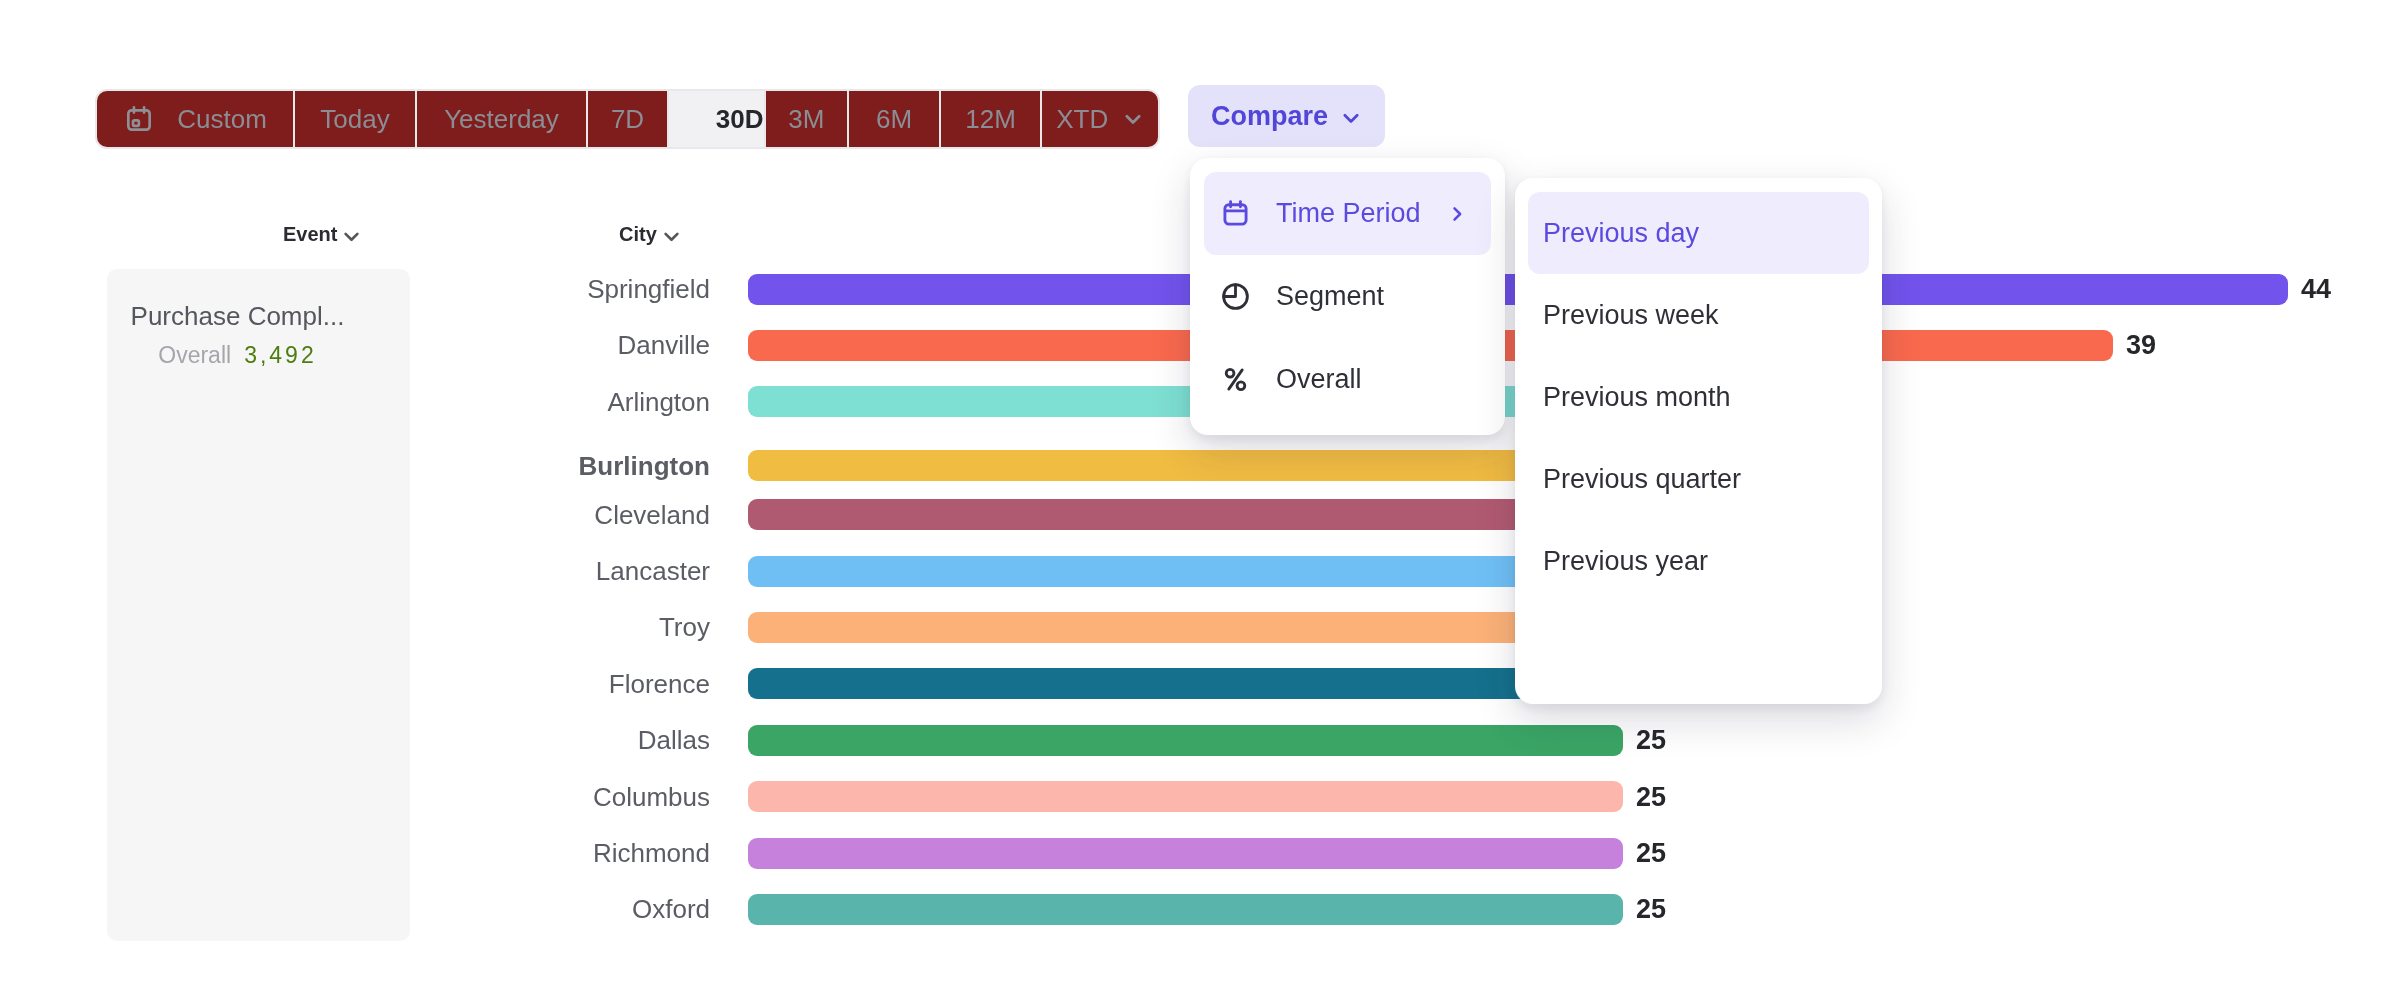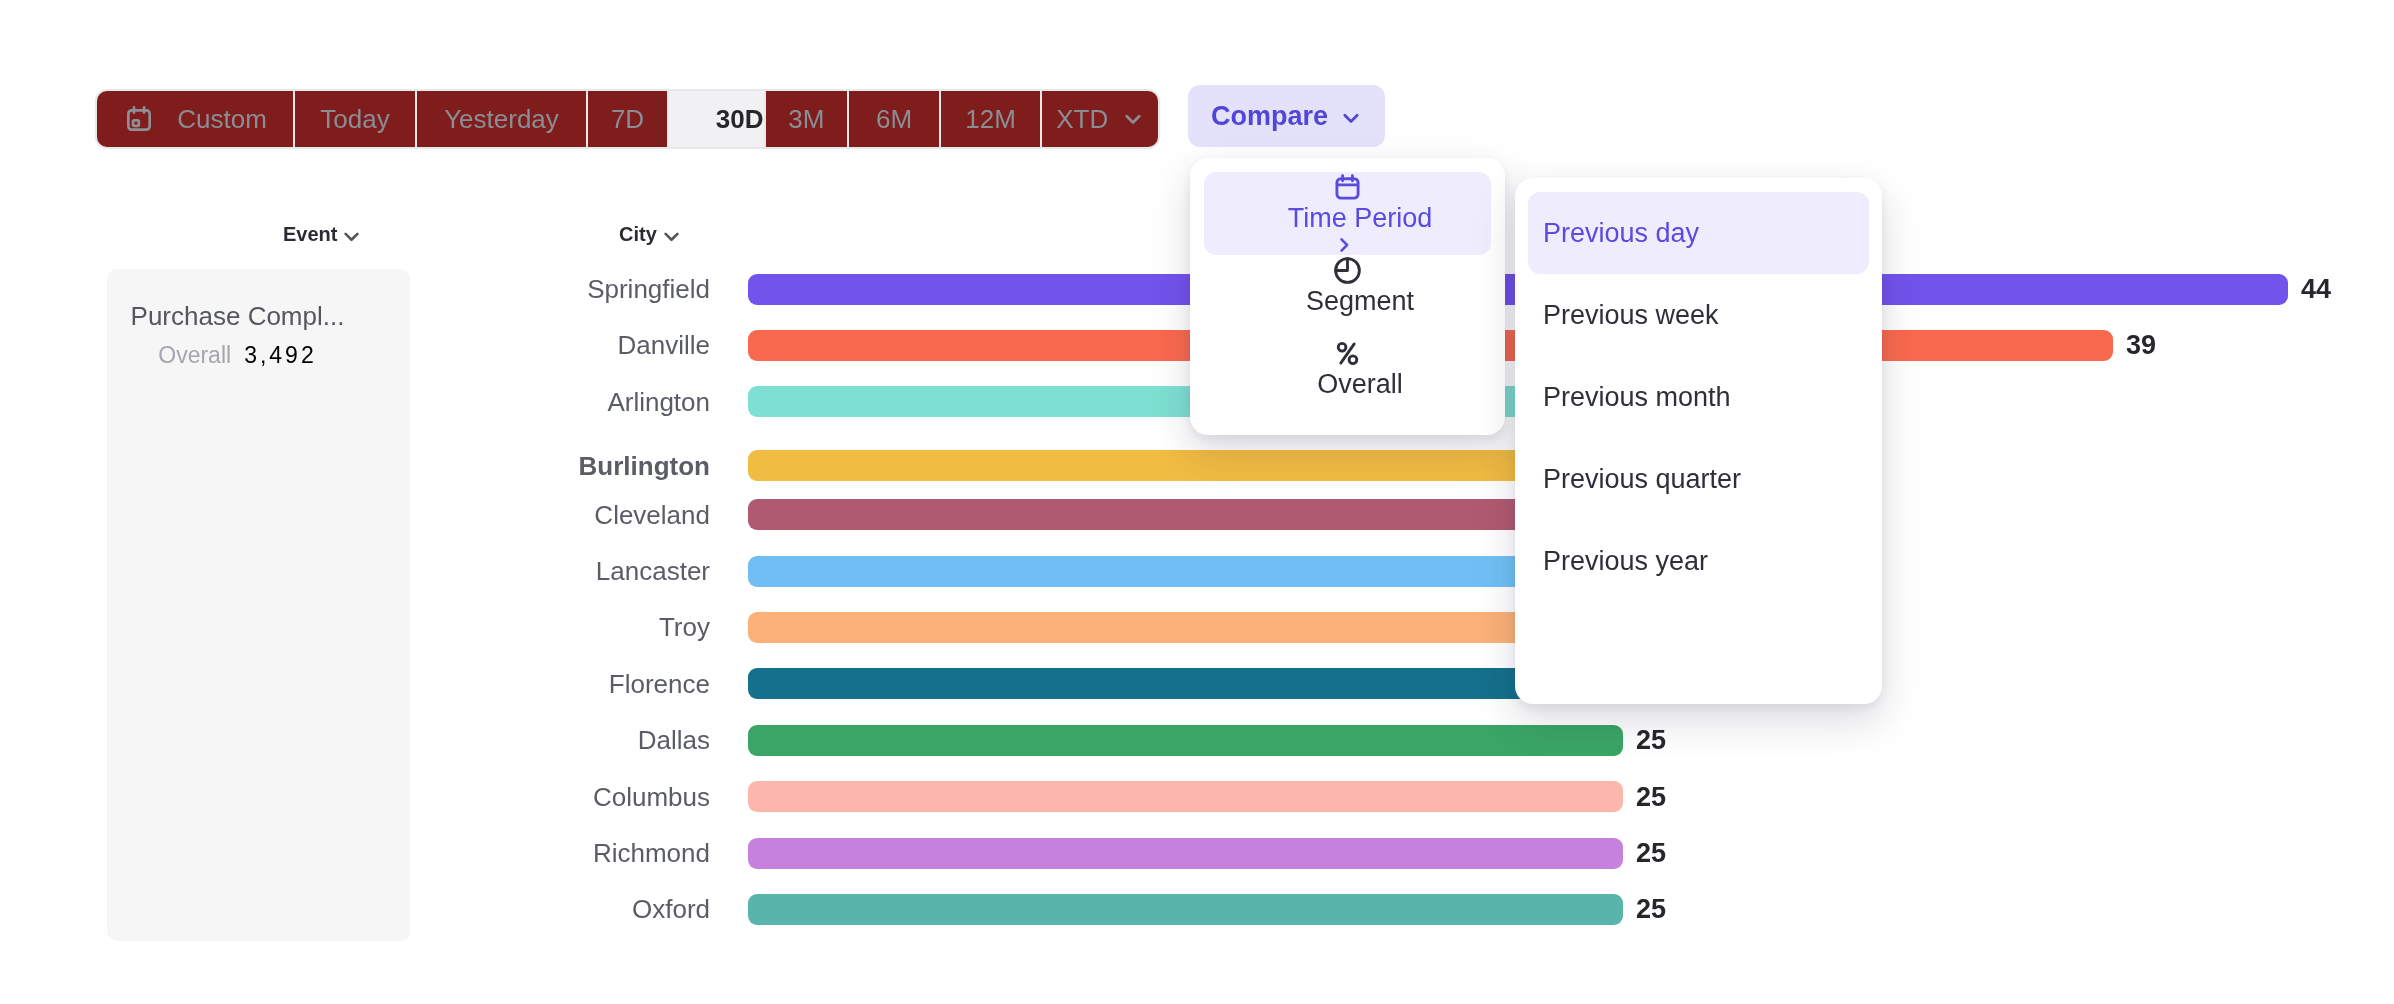--- a/index.html
+++ b/index.html
@@ -37,42 +37,42 @@
   }
   .col-header .chev{width:21px;height:21px;display:inline-flex;color:#55565c;margin-top:4px;}
   
   .event-panel{
     position:absolute;left:107px;top:269px;width:303px;height:672px;border-radius:10px;
     background:#f6f6f7;box-sizing:border-box;padding:30px 42px 0 0;text-align:center;z-index:1;
   }
   .event-name{font-size:26px;color:#55575e;line-height:34px;}
   .event-overall{margin-top:7px;font-size:23px;line-height:30px;}
   .event-overall .lbl{color:#a5a6ac;}
-  .event-overall .val{color:#000000;letter-spacing:3px;margin-left:13px;}
+  .event-overall .val{color:#4d7c0f;letter-spacing:3px;margin-left:13px;}
   
   .chart{position:absolute;left:0;top:0;width:2394px;height:1004px;z-index:0;}
   .row{position:absolute;left:0;width:2394px;}
   .row-label{
     position:absolute;left:380px;width:330px;text-align:right;
     font-size:26px;color:#5b5d64;top:50%;transform:translateY(-50%);white-space:nowrap;
   }
   .row-bar{position:absolute;left:748px;top:0;height:31px;border-radius:9px;}
   .row-value{
     position:absolute;top:50%;transform:translateY(-50%);
     font-size:27px;font-weight:700;color:#26272b;white-space:nowrap;
   }
   
   .menu{
     position:absolute;background:#fff;border-radius:18px;box-sizing:border-box;
     box-shadow:0 4px 10px rgba(30,30,60,.07), 0 16px 40px rgba(30,30,60,.16);
   }
   .compare-menu{left:1190px;top:158px;width:315px;height:277px;padding:14px;z-index:20;}
   .mi{
     height:83px;border-radius:12px;display:flex;align-items:center;
-    padding:0 16px;box-sizing:border-box;cursor:pointer;color:#2f3037;flex-direction:column;
+    padding:0 16px;box-sizing:border-box;cursor:pointer;color:#2f3037;
   }
   .mi.hl{background:#efedfd;color:#5a4ae0;}
   .mi-icon{width:31px;height:31px;display:inline-flex;flex:none;}
   .mi-label{font-size:27px;font-weight:500;margin-left:25px;flex:1;}
   .mi-chev{width:20px;height:20px;display:inline-flex;color:#5a4ae0;margin-right:8px;}
   .submenu{left:1515px;top:178px;width:367px;height:526px;padding:14px 13px;z-index:21;}
   .si{
     height:82px;border-radius:12px;display:flex;align-items:center;
     padding:0 20px 0 15px;box-sizing:border-box;cursor:pointer;color:#2f3037;
   }

